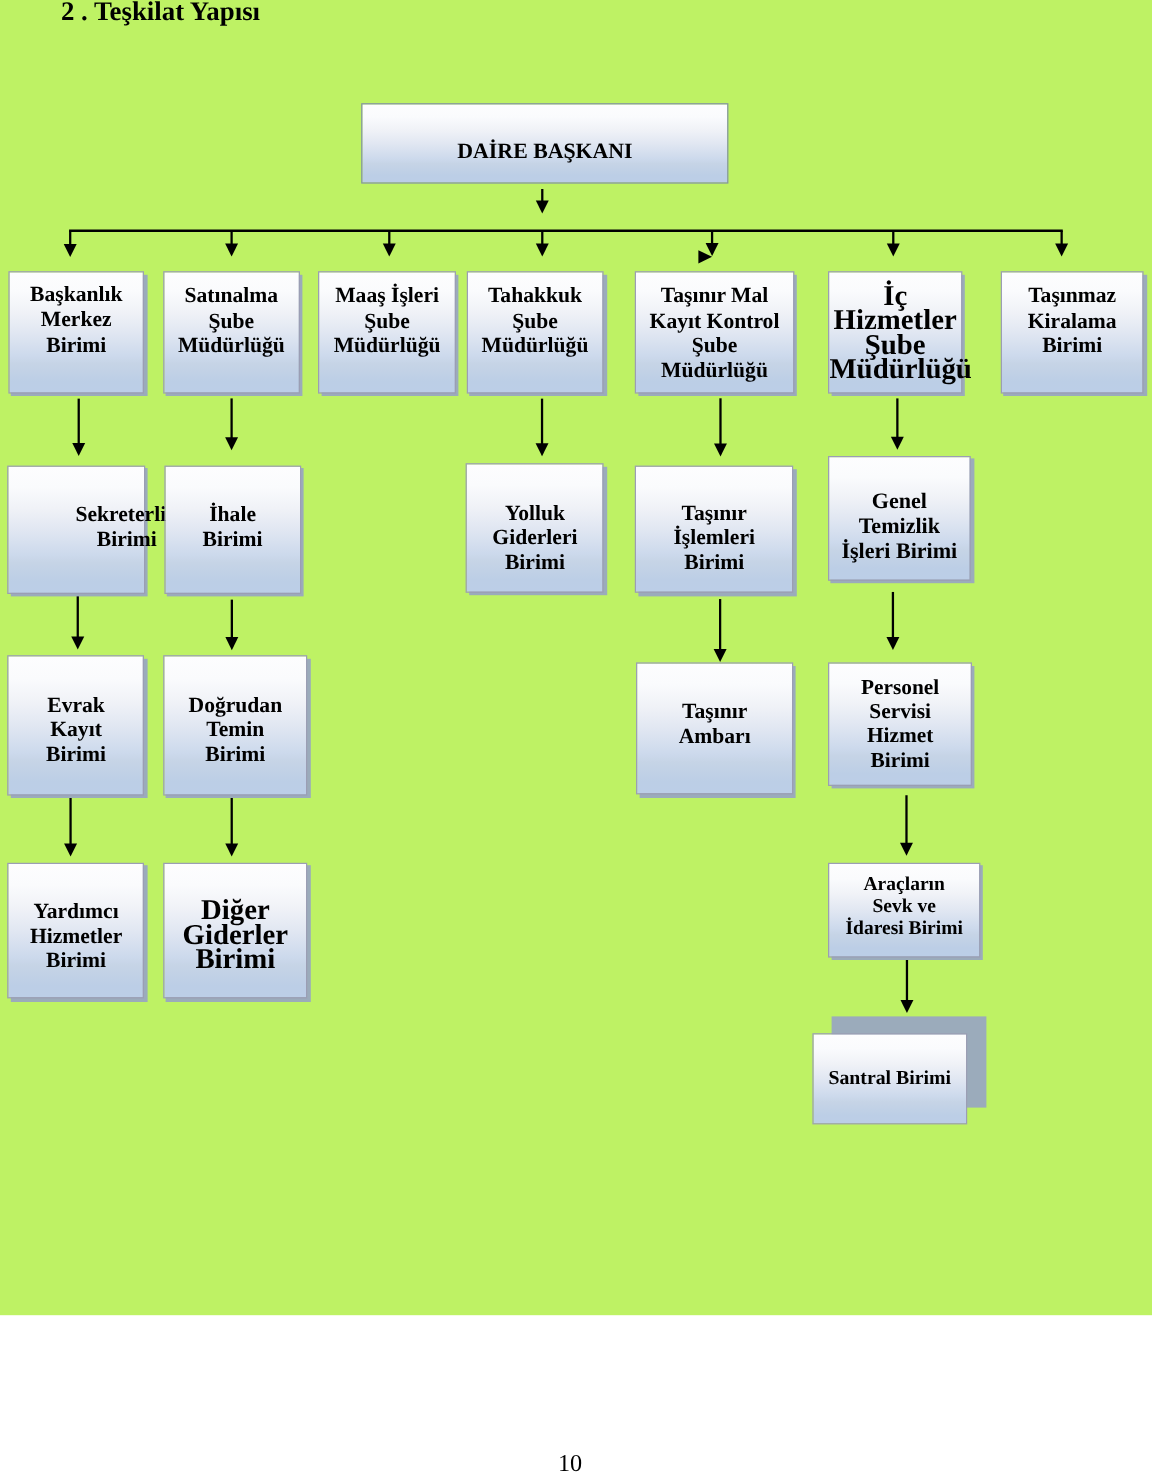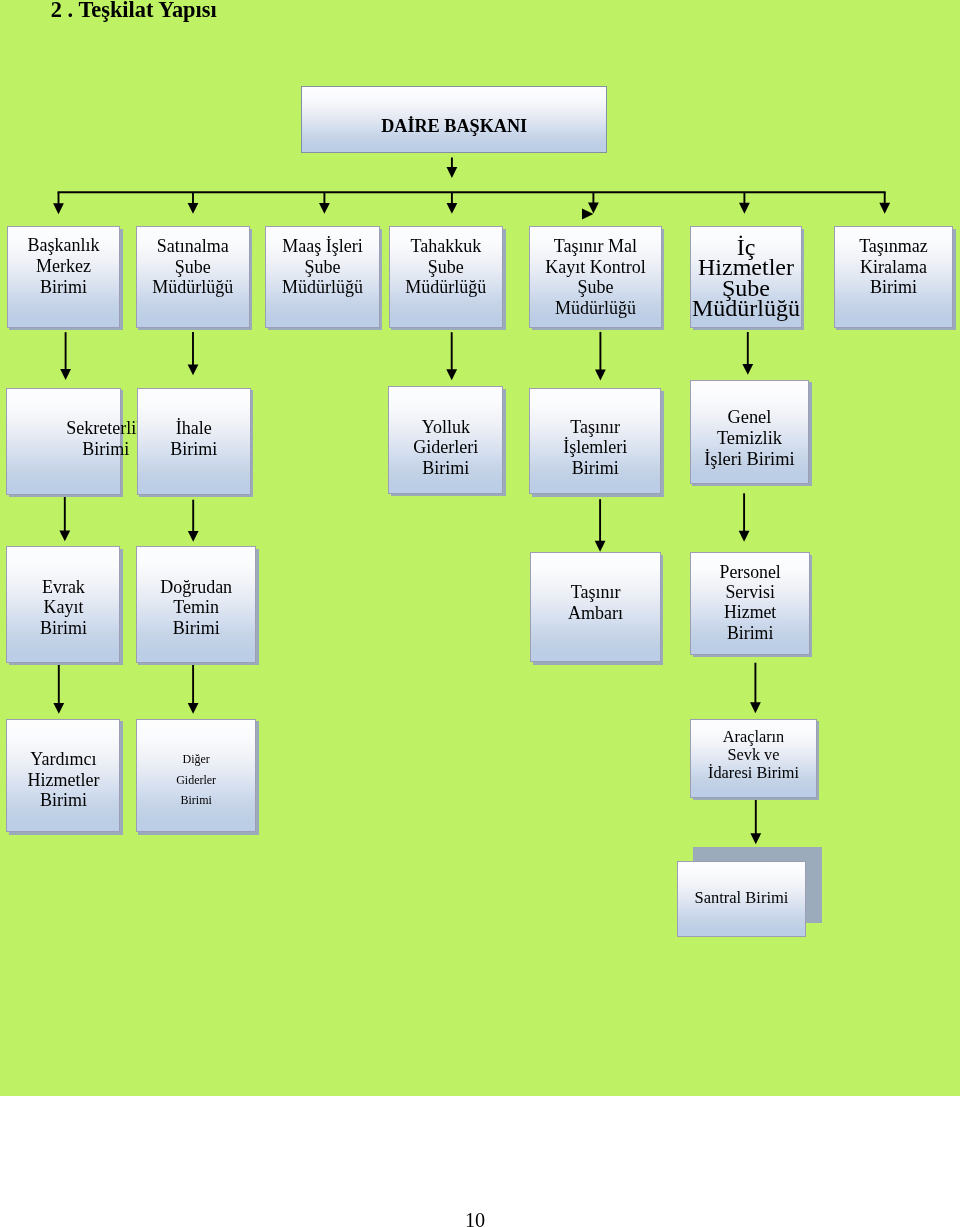--- a/index.html
+++ b/index.html
@@ -12,21 +12,21 @@
     white-space:nowrap;line-height:26px;}
 
   .page-number{position:absolute;left:0;top:1208.5px;width:950px;text-align:center;
     font-size:20.2px;line-height:23px;}
 
   .org-node{position:absolute;box-sizing:border-box;border:1px solid #9b9eb4;
     background-image:linear-gradient(to bottom,
       #fdfdfe 0%, #fafbfd 16%, #f0f2f7 33%, #e1e7f2 50%,
       #ccd9ec 70%, #c6d4e6 76%, #bccee6 91%, #bccee7 100%);}
   .org-node .node-text{position:absolute;left:0;width:100%;text-align:center;
-    white-space:pre;}
+    white-space:pre;font-weight:bold;}
   .org-node.root{border:1.4px solid #8291a5;}
   .org-node.root .node-text{font-weight:bold;}
   .node-shadow{position:absolute;background:#9babbb;}
 
   svg#links{position:absolute;left:0;top:0;width:960px;height:1227px;overflow:visible;}
 </style>
 </head>
 <body>
 
 <div id="page">
@@ -223,21 +223,21 @@
 Birimi</span>
       </div>
       <div class="node-shadow" style="left: 8.8px; top: 721.3px; width: 114px; height: 113.3px;"></div>
       <div class="org-node" style="left: 6.4px; top: 718.9px; width: 114px; height: 113.3px;">
         <span class="node-text" style="font-size: 18px; line-height: 20.45px; top: 29.278px;">Yardımcı
 Hizmetler
 Birimi</span>
       </div>
       <div class="node-shadow" style="left: 138.2px; top: 721.3px; width: 120.7px; height: 113.3px;"></div>
       <div class="org-node" style="left: 135.8px; top: 718.9px; width: 120.7px; height: 113.3px;">
-        <span class="node-text" style="font-size: 12px; line-height: 20.45px; top: 29.278px;">Diğer
+        <span class="node-text" style="font-size: 24px; line-height: 20.45px; top: 29.278px;">Diğer
 Giderler
 Birimi</span>
       </div>
       <div class="node-shadow" style="left: 692.7px; top: 721.1px; width: 126.4px; height: 79.1px;"></div>
       <div class="org-node" style="left: 690.3px; top: 718.7px; width: 126.4px; height: 79.1px;">
         <span class="node-text" style="font-size: 16.3px; line-height: 17.9px; top: 8.59105px;">Araçların
 Sevk ve
 İdaresi Birimi</span>
       </div>
       <div class="node-shadow" style="left: 692.7px; top: 847.4px; width: 128.9px; height: 76.1px;"></div>

